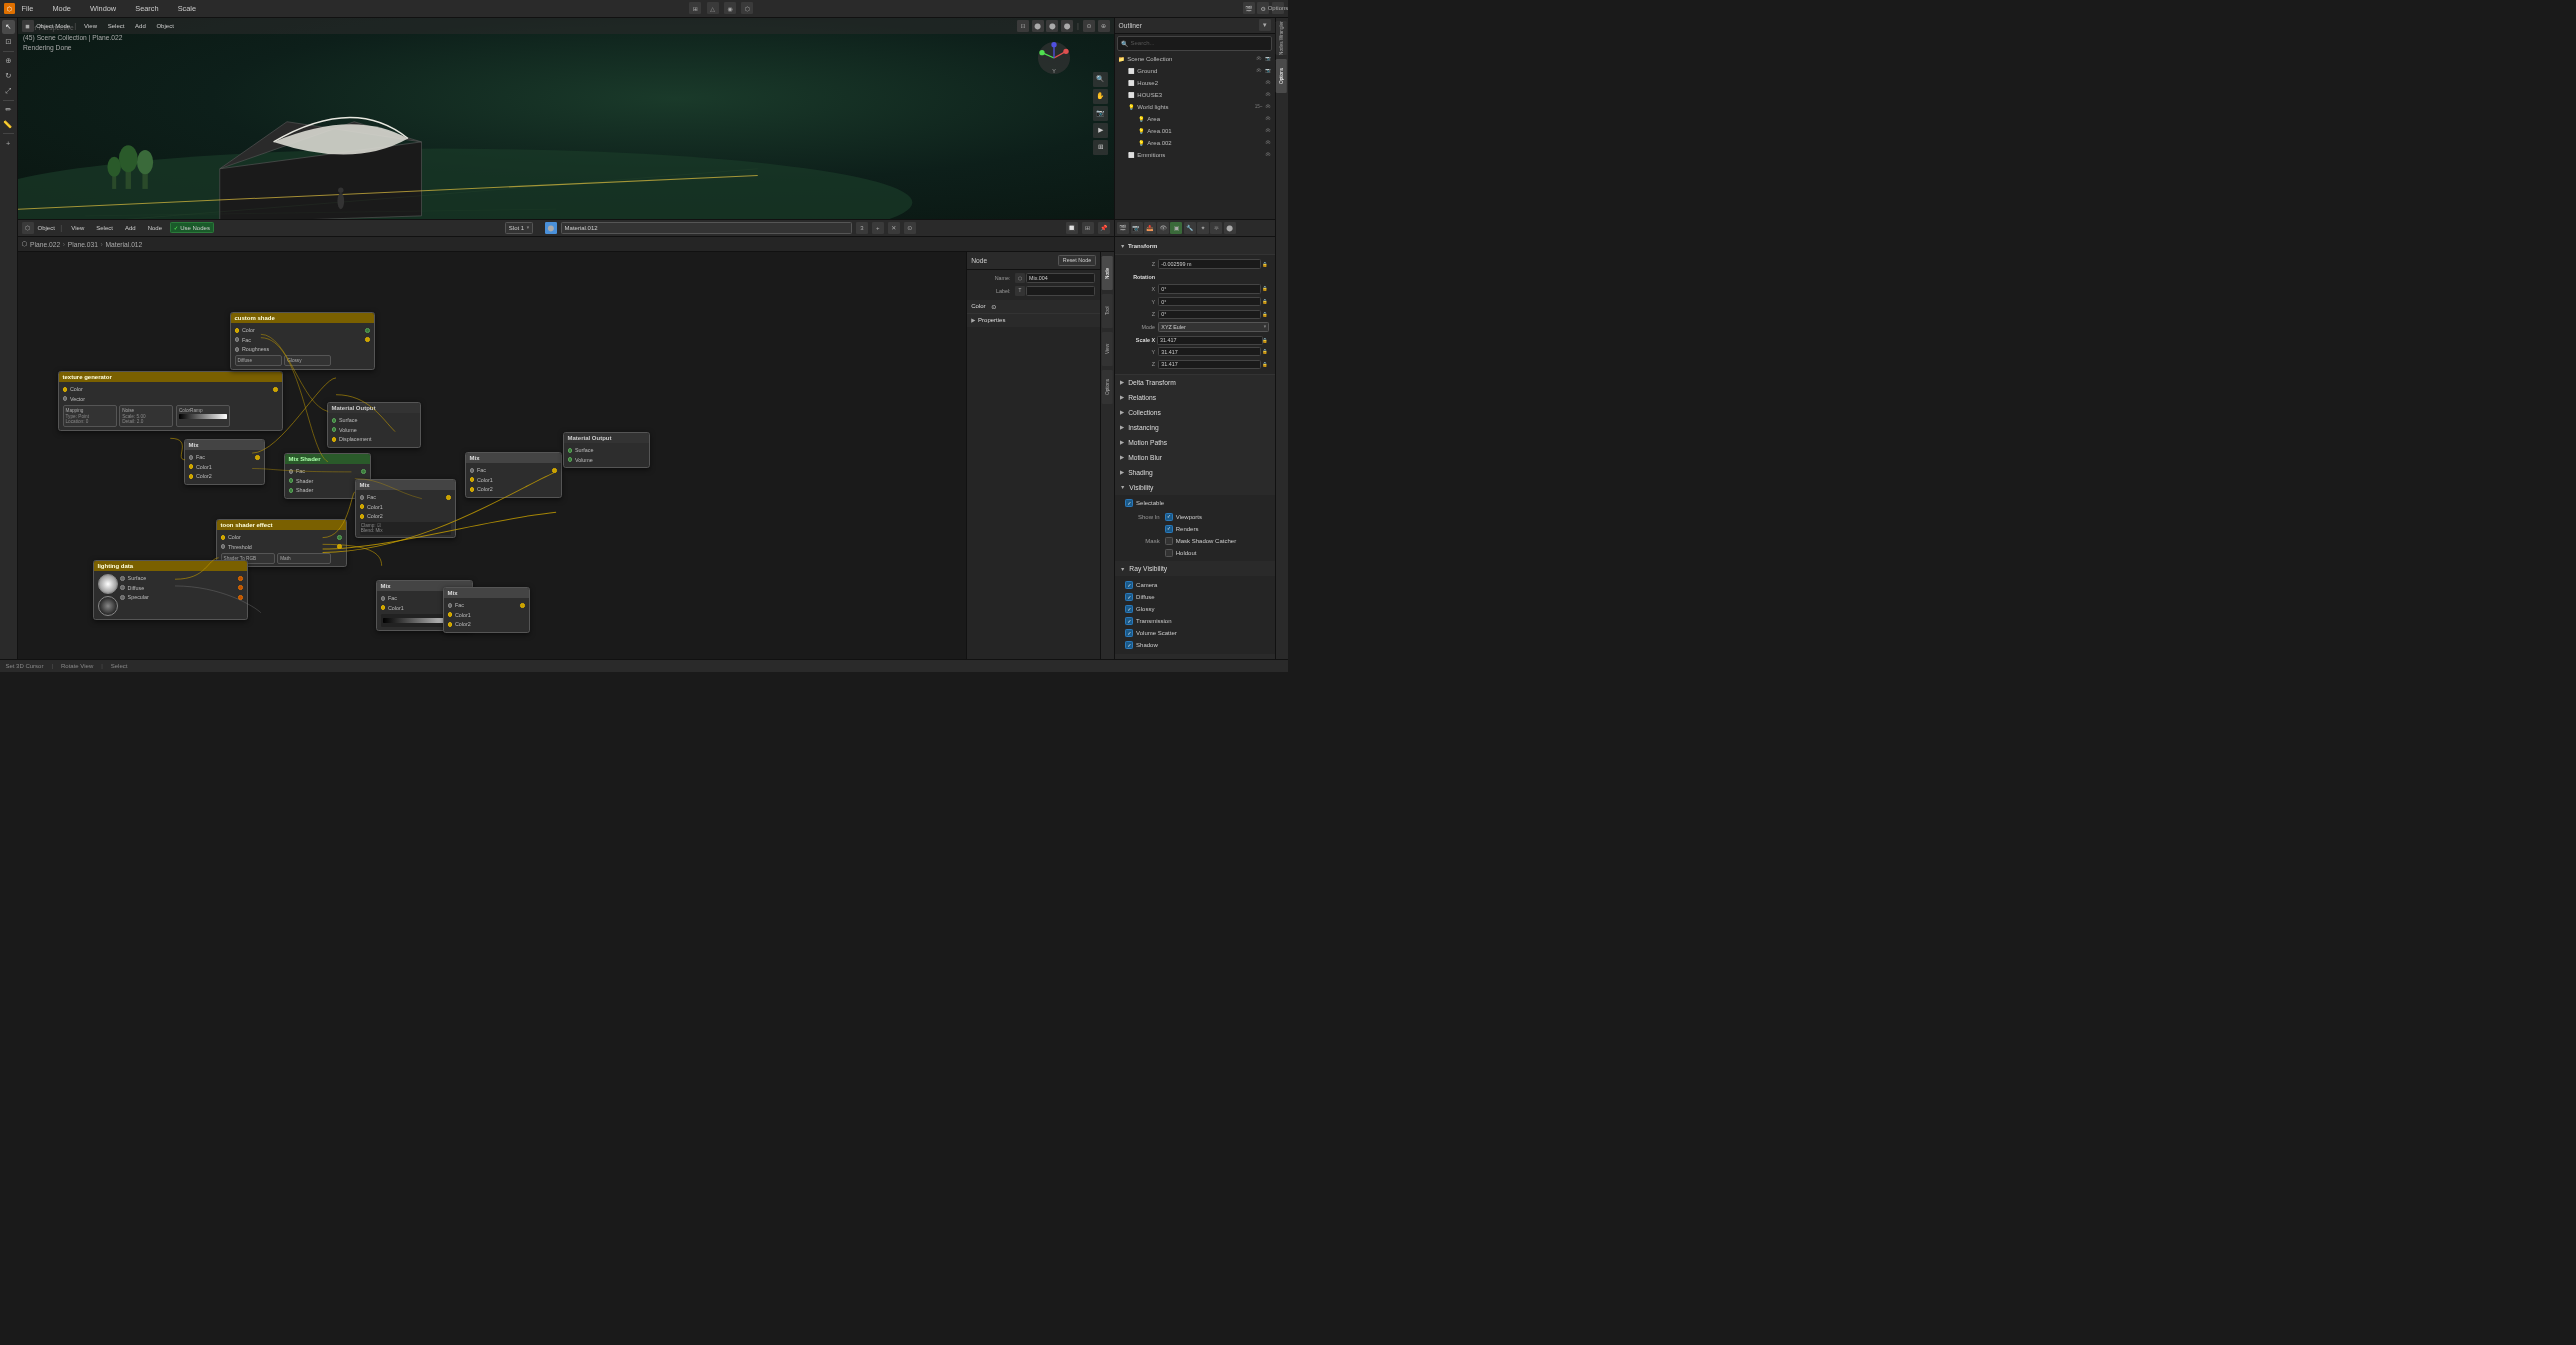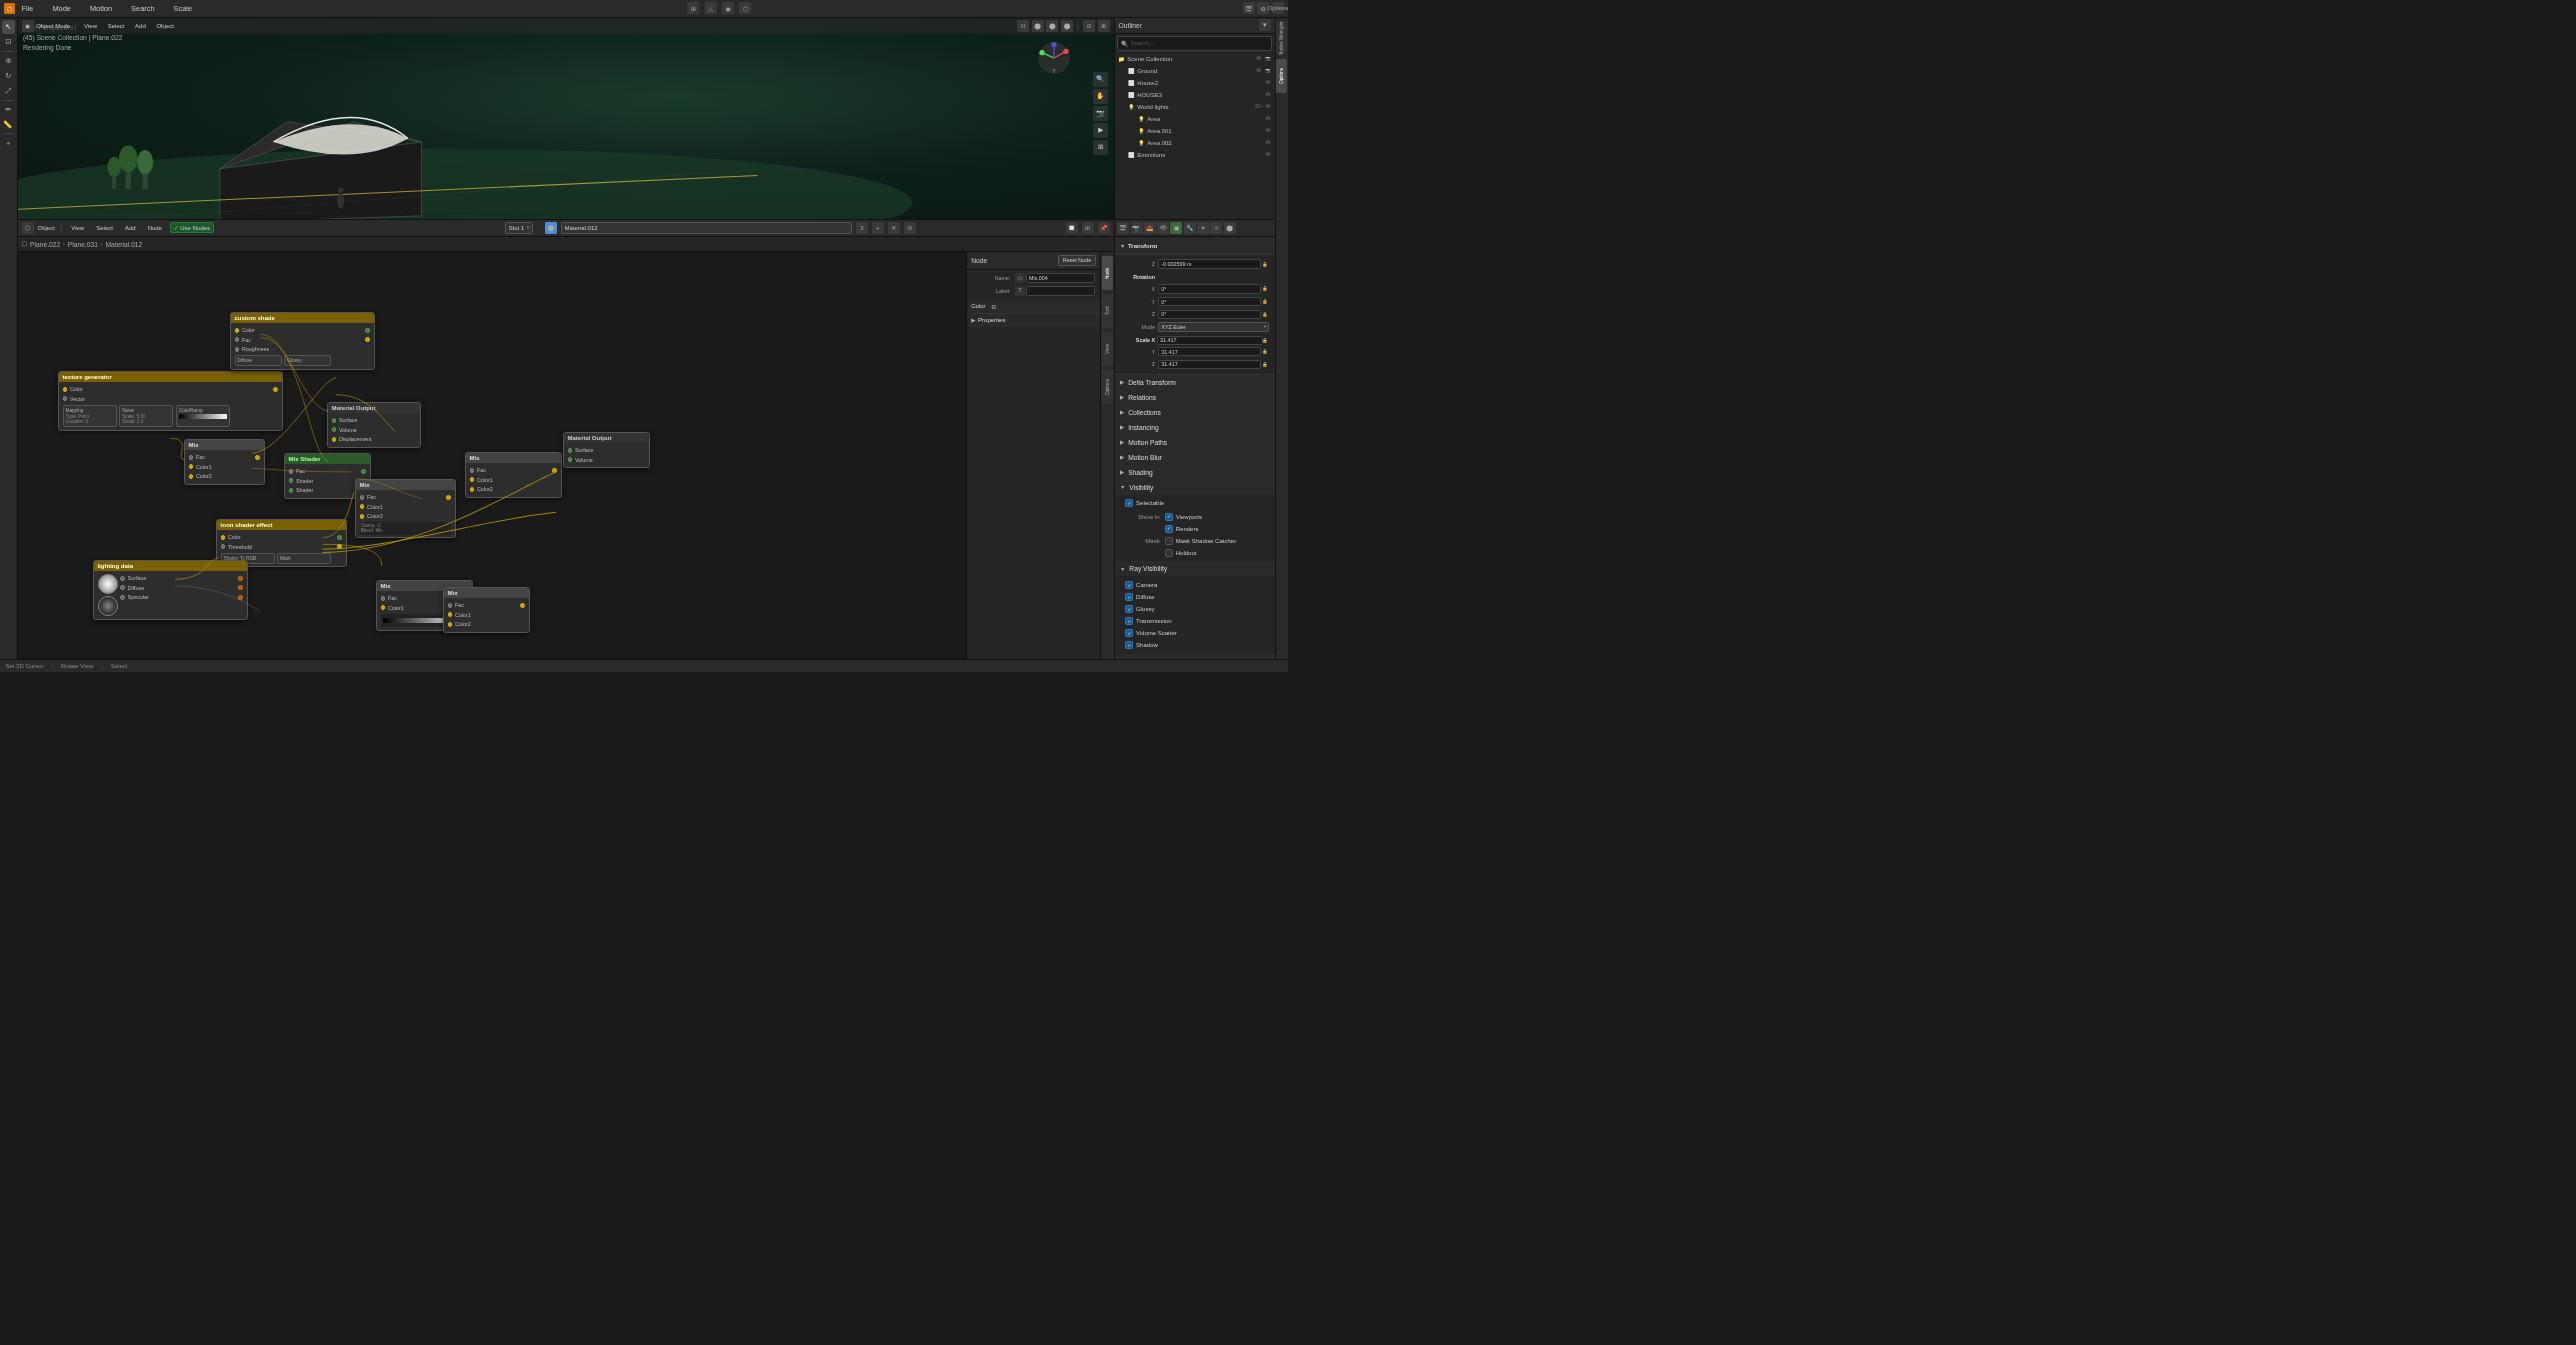--- a/index.html
+++ b/index.html
@@ -334,21 +334,21 @@
   </style>
 </head>
 <body>
 
 <div class="top-bar">
   <div class="top-bar-left">
     <div class="top-bar-icon">⬡</div>
     <div class="top-bar-menu">
       <span class="menu-item">File</span>
       <span class="menu-item">Mode</span>
-      <span class="menu-item">Motion</span>
+      <span class="menu-item">Window</span>
       <span class="menu-item">Search</span>
       <span class="menu-item">Scale</span>
     </div>
   </div>
   <div class="top-bar-center">
     <div class="icon-btn">⊞</div>
     <div class="icon-btn">△</div>
     <div class="icon-btn">◉</div>
     <div class="icon-btn">⬡</div>
   </div>

